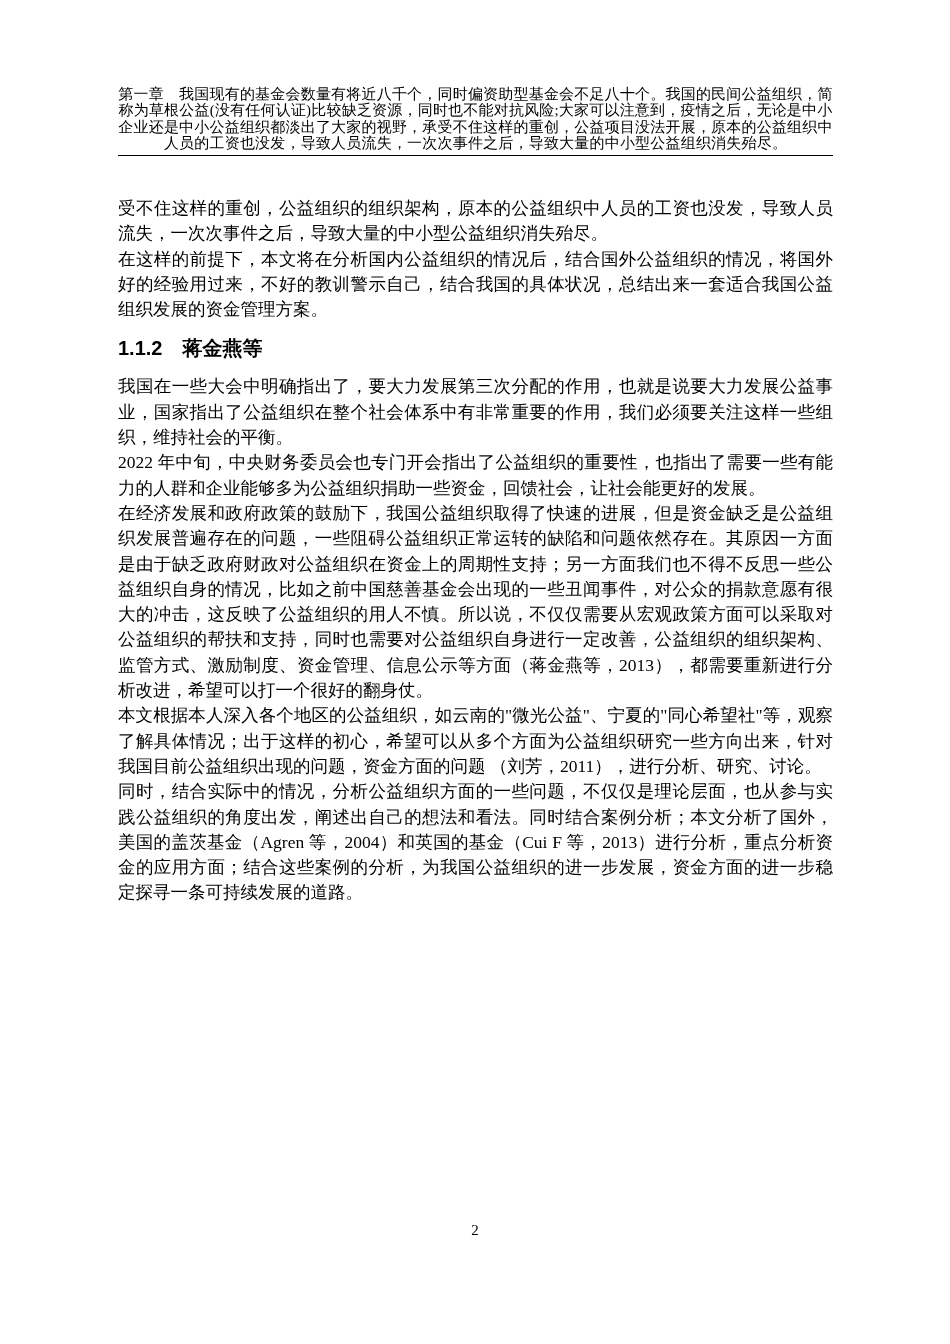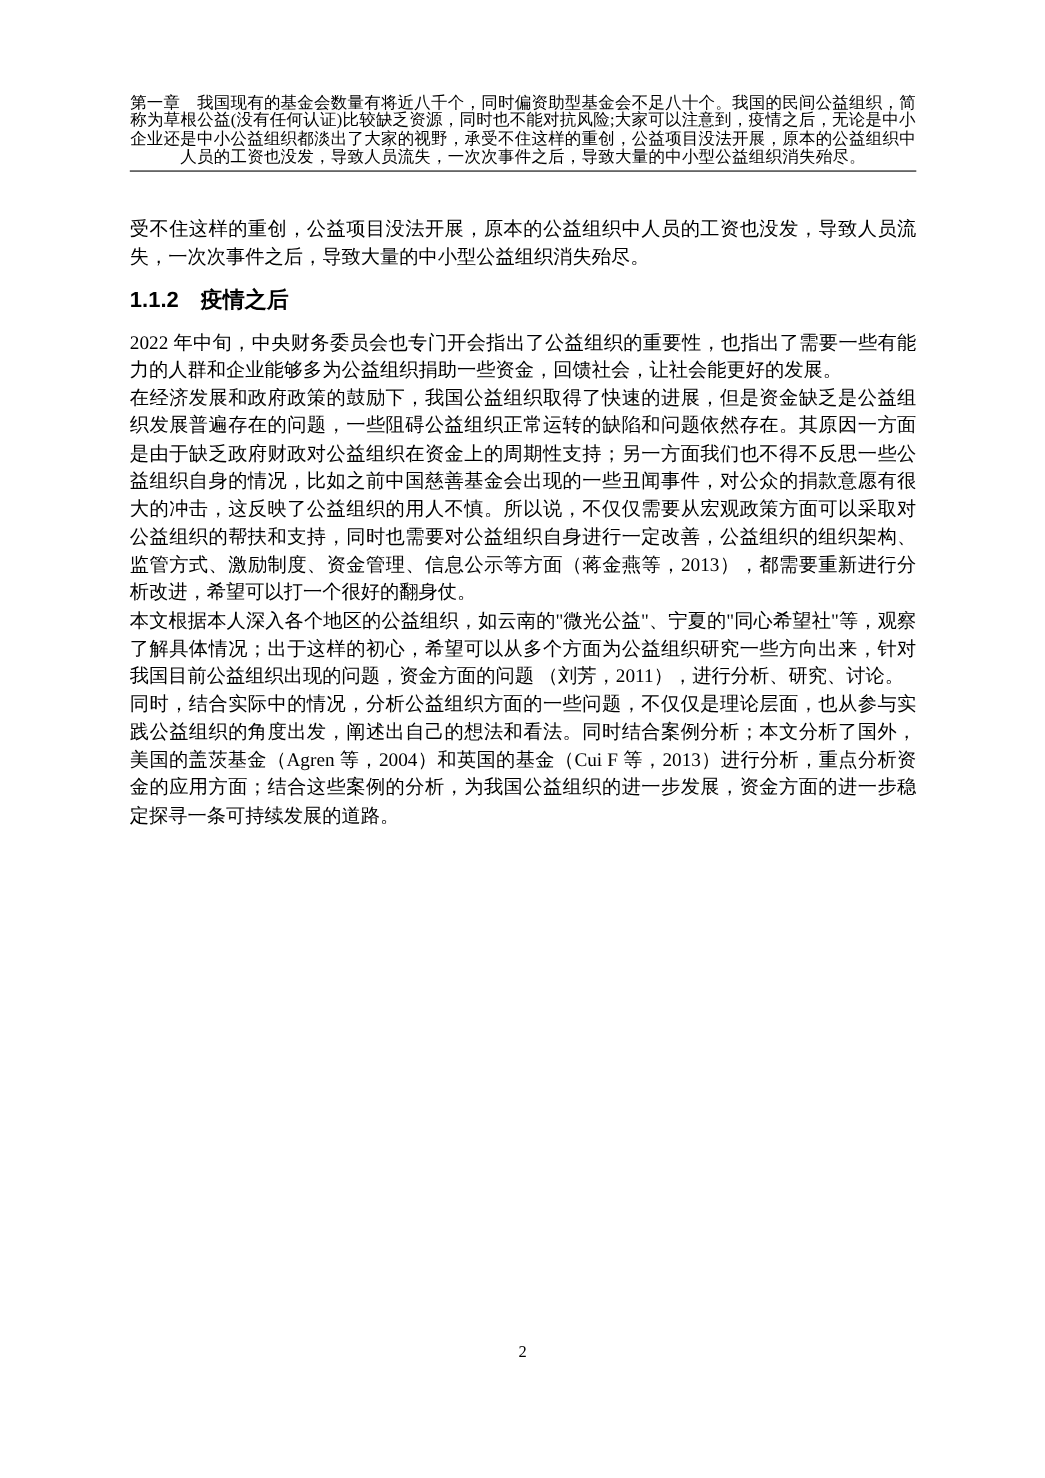--- a/index.html
+++ b/index.html
@@ -72,24 +72,26 @@
 <body>
 
 <div class="page">
 
   <div class="header">
     <div class="header-text">第一章　我国现有的基金会数量有将近八千个，同时偏资助型基金会不足八十个。我国的民间公益组织，简称为草根公益(没有任何认证)比较缺乏资源，同时也不能对抗风险;大家可以注意到，疫情之后，无论是中小企业还是中小公益组织都淡出了大家的视野，承受不住这样的重创，公益项目没法开展，原本的公益组织中人员的工资也没发，导致人员流失，一次次事件之后，导致大量的中小型公益组织消失殆尽。</div>
     <div class="header-rule"></div>
   </div>
 
   <div class="content">
-    <p>受不住这样的重创，公益项目没法开展，原本的公益组织中人员的工资也没发，导致人员流失，一次次事件之后，导致大量的中小型公益组织消失殆尽。</p>
+    <p>受不住这样的重创，公益组织的组织架构，原本的公益组织中人员的工资也没发，导致人员流失，一次次事件之后，导致大量的中小型公益组织消失殆尽。</p>
+    <p>在这样的前提下，本文将在分析国内公益组织的情况后，结合国外公益组织的情况，将国外好的经验用过来，不好的教训警示自己，结合我国的具体状况，总结出来一套适合我国公益组织发展的资金管理方案。</p>
 
-    <h2 class="section-heading"><span>1.1.2</span><span class="heading-gap"></span><span>疫情之后</span></h2>
+    <h2 class="section-heading"><span>1.1.2</span><span class="heading-gap"></span><span>蒋金燕等</span></h2>
 
+    <p>我国在一些大会中明确指出了，要大力发展第三次分配的作用，也就是说要大力发展公益事业，国家指出了公益组织在整个社会体系中有非常重要的作用，我们必须要关注这样一些组织，维持社会的平衡。</p>
     <p>2022 年中旬，中央财务委员会也专门开会指出了公益组织的重要性，也指出了需要一些有能力的人群和企业能够多为公益组织捐助一些资金，回馈社会，让社会能更好的发展。</p>
     <p>在经济发展和政府政策的鼓励下，我国公益组织取得了快速的进展，但是资金缺乏是公益组织发展普遍存在的问题，一些阻碍公益组织正常运转的缺陷和问题依然存在。其原因一方面是由于缺乏政府财政对公益组织在资金上的周期性支持；另一方面我们也不得不反思一些公益组织自身的情况，比如之前中国慈善基金会出现的一些丑闻事件，对公众的捐款意愿有很大的冲击，这反映了公益组织的用人不慎。所以说，不仅仅需要从宏观政策方面可以采取对公益组织的帮扶和支持，同时也需要对公益组织自身进行一定改善，公益组织的组织架构、监管方式、激励制度、资金管理、信息公示等方面（蒋金燕等，2013），都需要重新进行分析改进，希望可以打一个很好的翻身仗。</p>
     <p>本文根据本人深入各个地区的公益组织，如云南的"微光公益"、宁夏的"同心希望社"等，观察了解具体情况；出于这样的初心，希望可以从多个方面为公益组织研究一些方向出来，针对我国目前公益组织出现的问题，资金方面的问题 （刘芳，2011），进行分析、研究、讨论。</p>
     <p>同时，结合实际中的情况，分析公益组织方面的一些问题，不仅仅是理论层面，也从参与实践公益组织的角度出发，阐述出自己的想法和看法。同时结合案例分析；本文分析了国外，美国的盖茨基金（Agren 等，2004）和英国的基金（Cui F 等，2013）进行分析，重点分析资金的应用方面；结合这些案例的分析，为我国公益组织的进一步发展，资金方面的进一步稳定探寻一条可持续发展的道路。</p>
   </div>
 
   <div class="footer">
     <span>2</span>
   </div>
 

